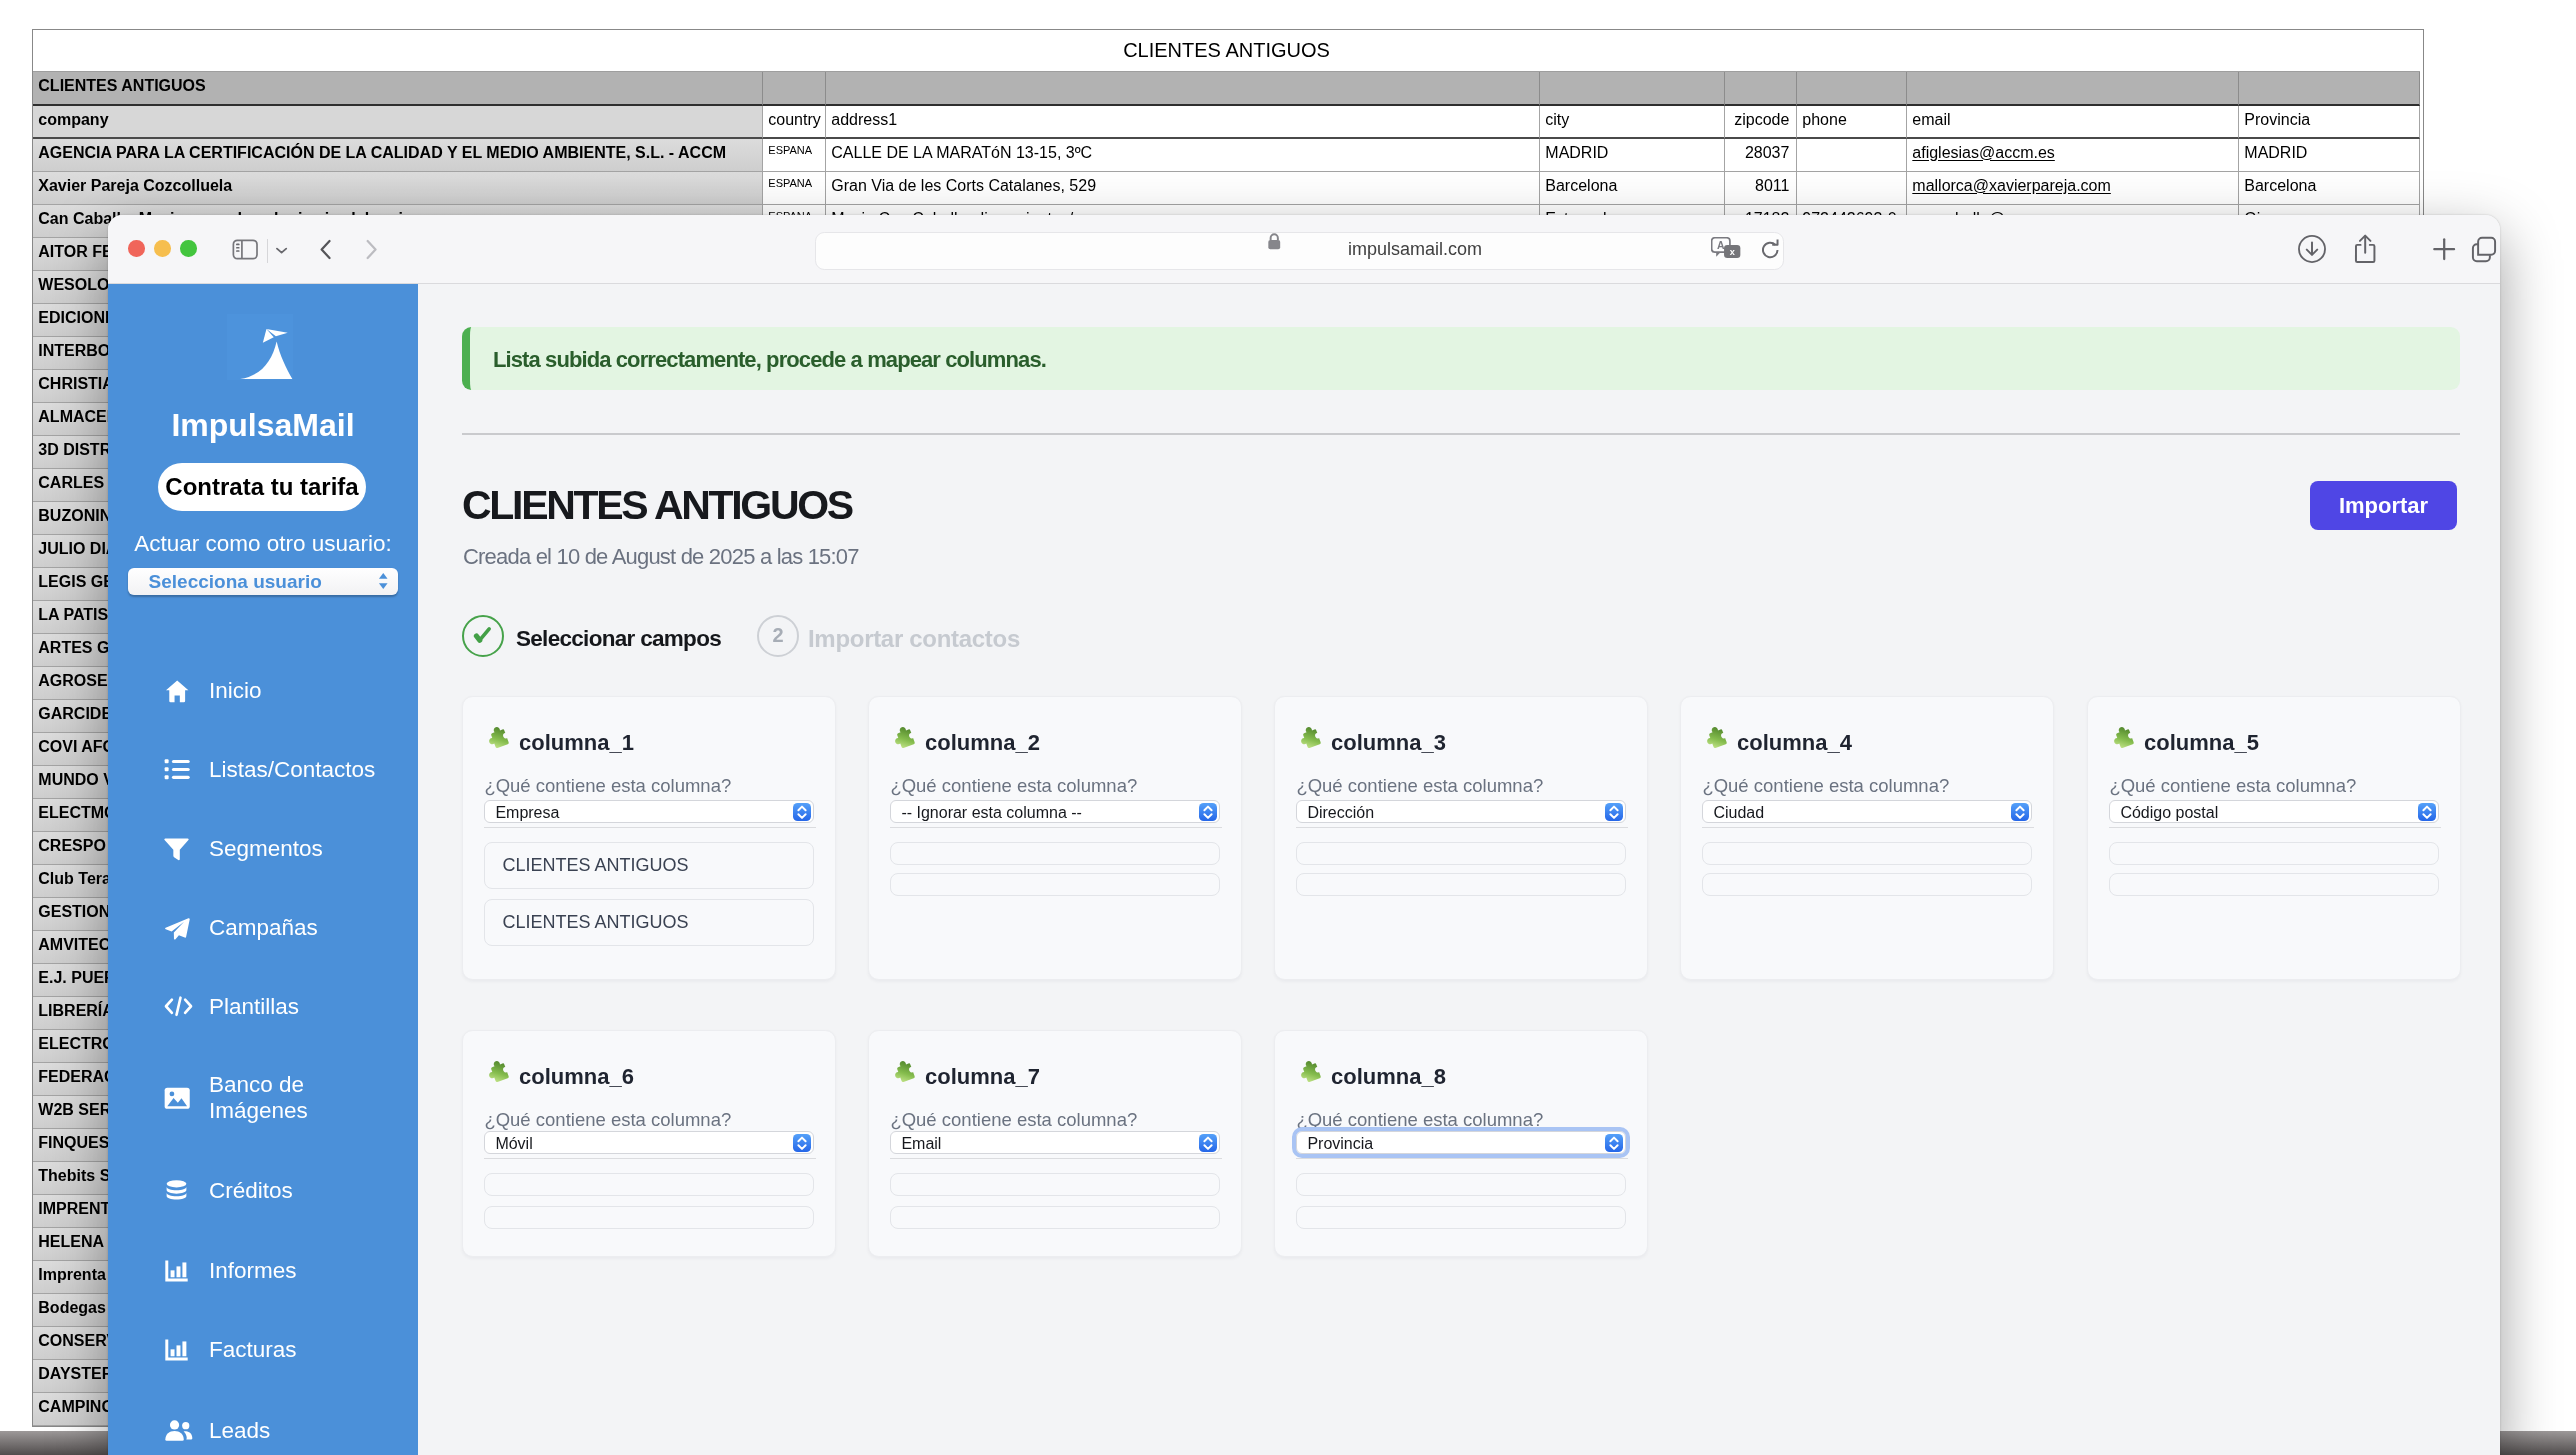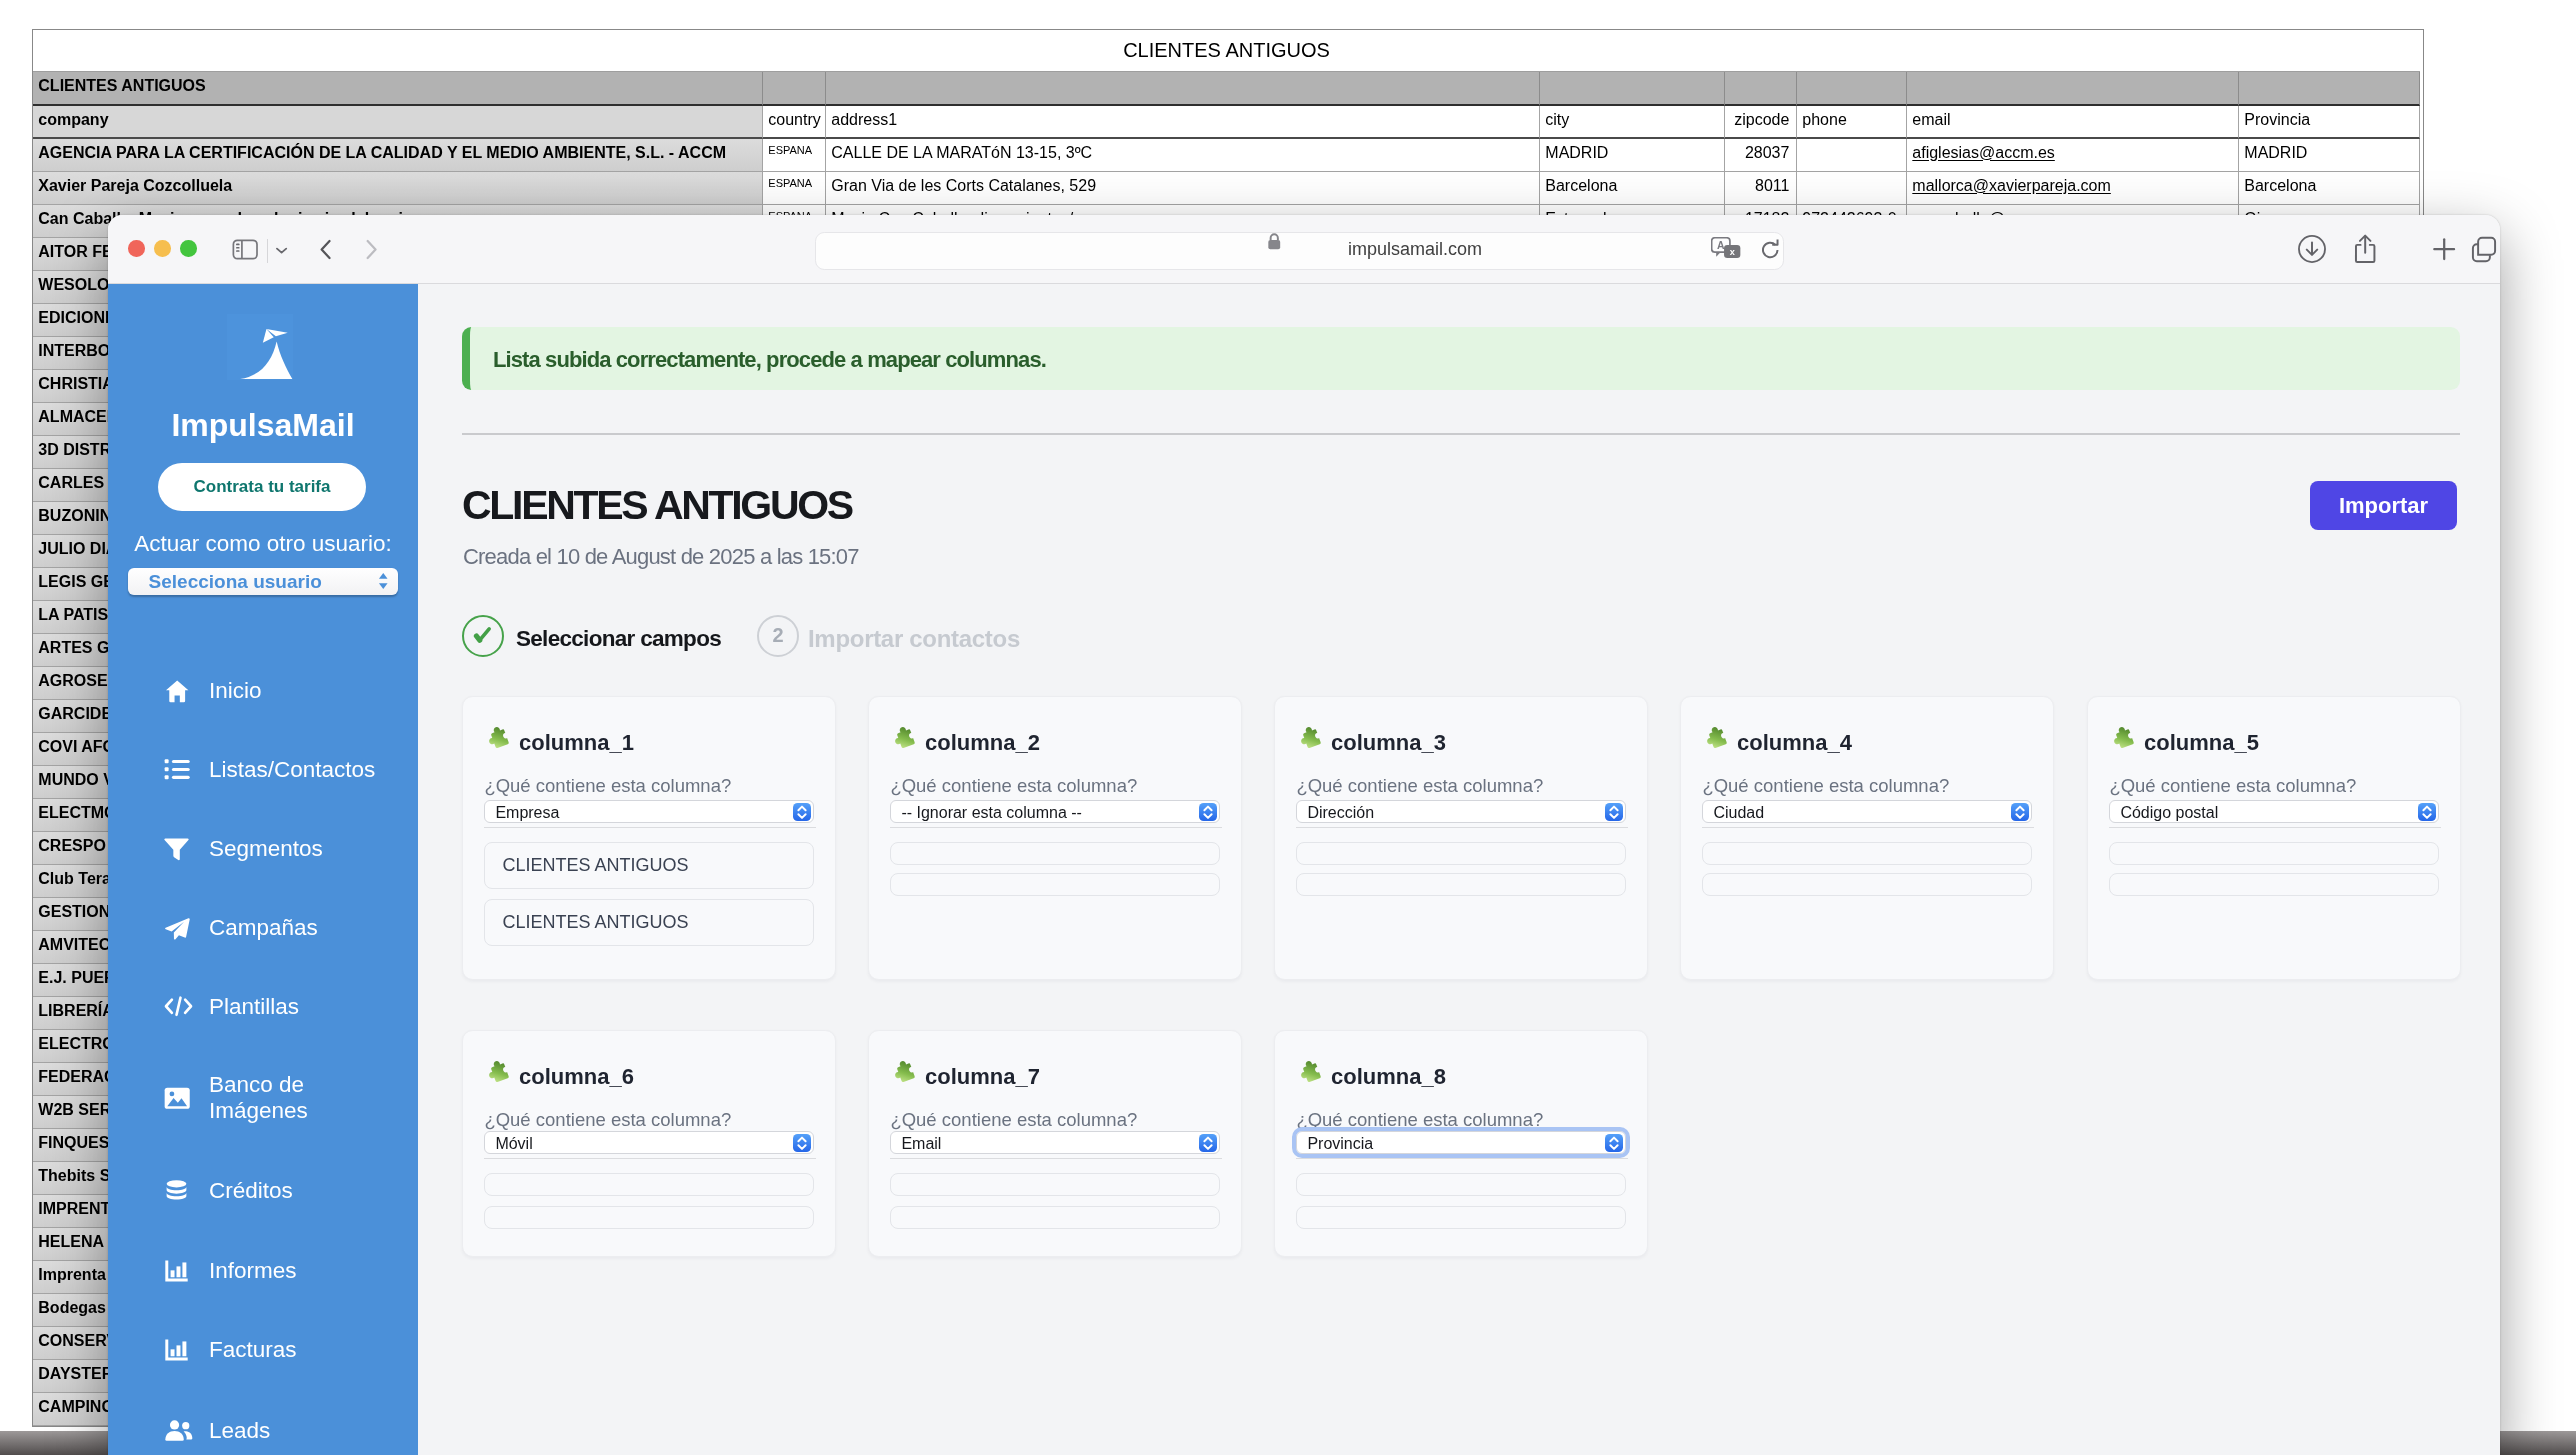--- a/index.html
+++ b/index.html
@@ -32,21 +32,21 @@
 .tl { position:absolute; top:25.4px; width:16.5px; height:16.5px; border-radius:50%; }
 #url { position:absolute; left:707px; top:16.5px; width:969px; height:38px;
   background:#fdfdfd; border:1.3px solid #e6e6e9; border-radius:9.3px; }
 #urltxt { position:absolute; left:1240px; top:24px; font-size:18px; color:#404040; }
 
 #side { position:absolute; left:0; top:69px; width:310px; height:1172px; background:#4b90d9; }
 #logoimg { position:absolute; left:119px; top:30px; width:66px; height:66px; background:#4d93dc;}
 #brand { position:absolute; left:0; top:127px; width:310px; text-align:center;
   font-size:32px; font-weight:bold; color:#fff; line-height:28px; }
 #pill { position:absolute; left:50px; top:179px; width:208px; height:48px; background:#fff;
-  border-radius:24px; color:#0f766e; font-weight:bold; font-size:17px; text-align:center;
+  border-radius:24px; color:#000000; font-weight:bold; font-size:24px; text-align:center;
   line-height:48px; }
 #actuar { position:absolute; left:0; top:249px; width:310px; text-align:center;
   color:#fff; font-size:22.5px; line-height:22.5px; }
 #usel { position:absolute; left:20px; top:284px; width:270px; height:27px;
   background:linear-gradient(180deg,#ffffff,#f2f2f4); border-radius:6px;
   box-shadow:0 1.3px 2px rgba(0,0,0,.25); }
 #usel .t { position:absolute; left:10.6px; top:3.3px; font-size:19px; font-weight:bold; color:#4b90d9;margin-left:10px; }
 #usel .a { position:absolute; right:8px; top:3.3px; }
 .nico { position:absolute; left:56px; }
 .ntxt { position:absolute; left:101px; color:#fff; font-size:22.5px; }

